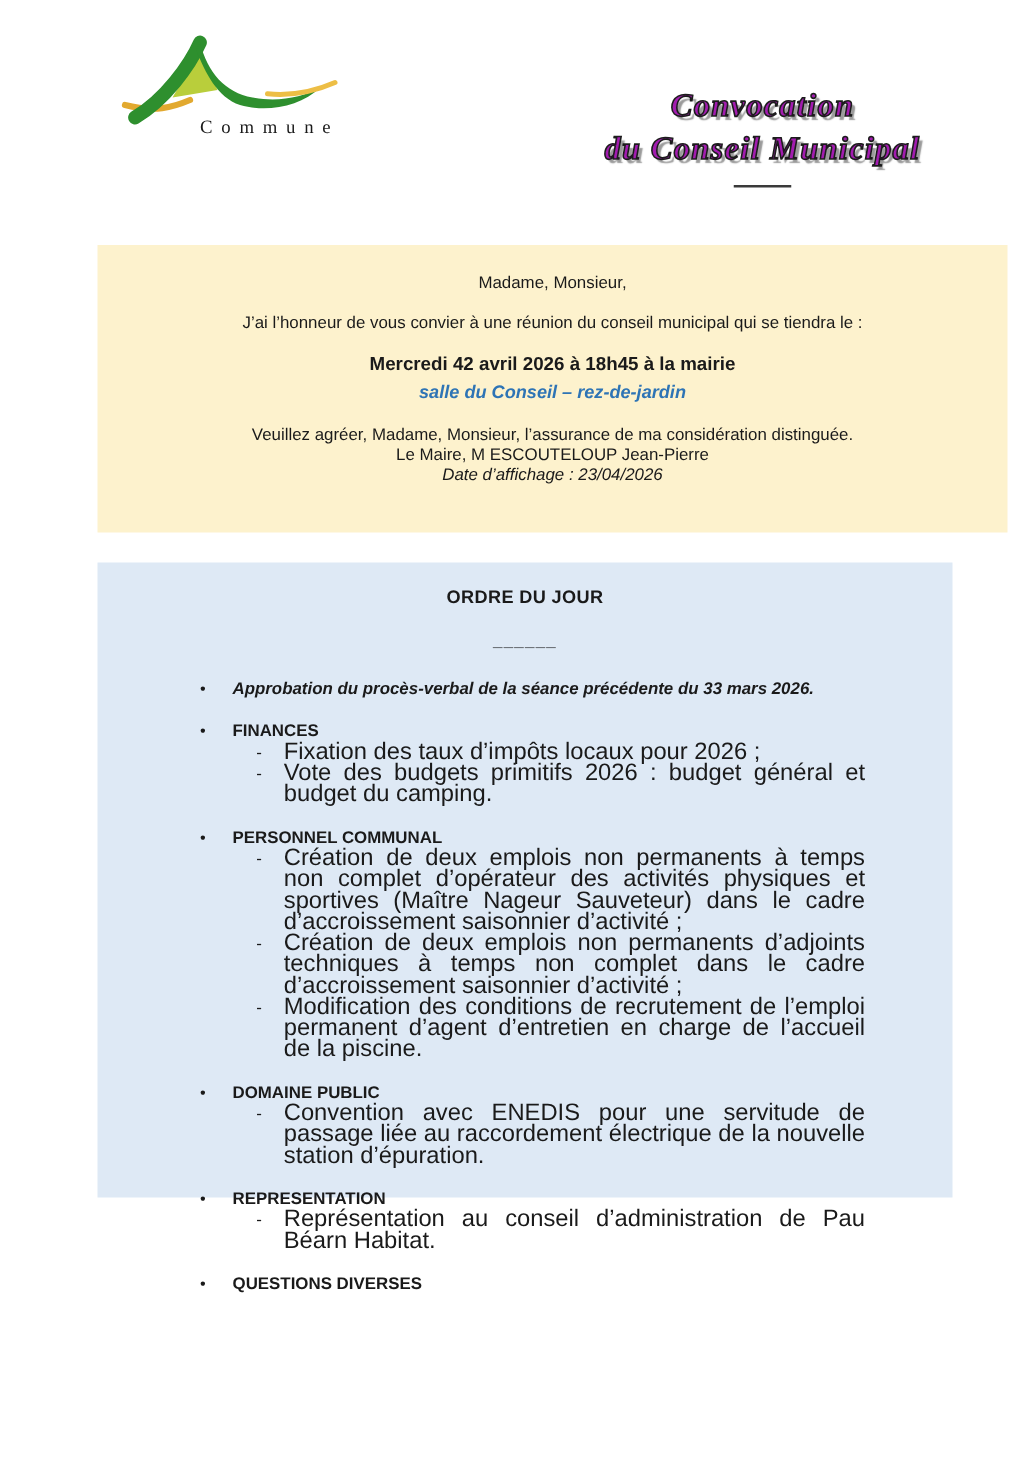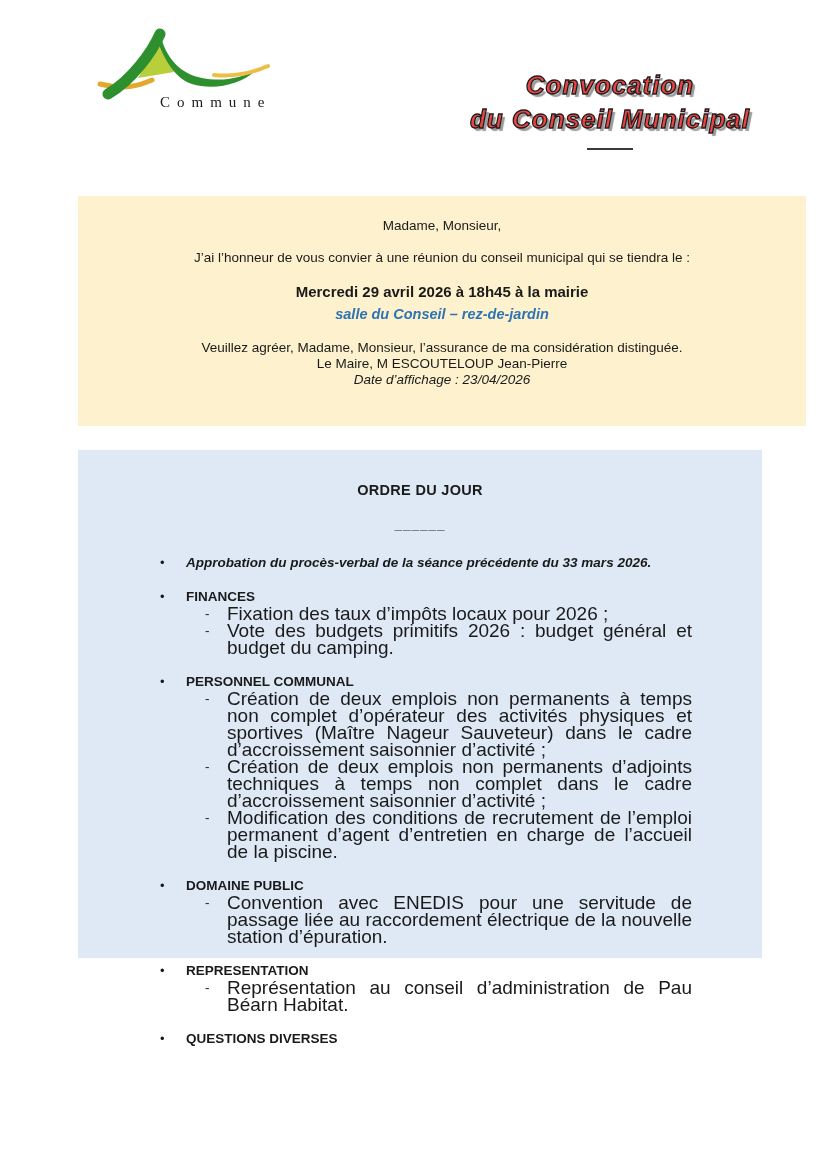--- a/index.html
+++ b/index.html
@@ -48,26 +48,26 @@
 
   
   .title-block {
     position: absolute;
     left: 440px;
     top: 68px;
     width: 340px;
     text-align: center;
   }
   .wordart {
-    font-family: Liberation Sans, sans-serif;
+    font-family: Liberation Serif, serif;
     font-weight: bold;
     font-style: italic;
     font-size: 26px;
     line-height: 34px;
-    color: #ef4444;
+    color: #a21caf;
     -webkit-text-stroke: 1.3px #1c1c1c;
     text-shadow: 3px 3px 1px #9a9a9a;
     letter-spacing: 1px;
     white-space: nowrap;
   }
   .title-rule {
     width: 46px;
     border-top: 2px solid #3a3a3a;
     margin: 12px auto 0 auto;
   }
@@ -104,21 +104,21 @@
   .invitation .display-date { font-style: italic; }
 
   
   .agenda {
     position: absolute;
     left: 78px;
     top: 450px;
     width: 684px;
     height: 508px;
     background: var(--agenda-bg);
-    padding-top: 32px;
+    padding-top: 20px;
     font-size: 13.5px;
   }
   .agenda-title {
     text-align: center;
     font-size: 14.5px;
     font-weight: bold;
     letter-spacing: 0.3px;
   }
   .agenda-divider {
     text-align: center;
@@ -173,21 +173,21 @@
 
   <div class="title-block">
     <div class="wordart">Convocation</div>
     <div class="wordart">du Conseil Municipal</div>
     <div class="title-rule"></div>
   </div>
 
   <section class="invitation">
     <p class="salutation">Madame, Monsieur,</p>
     <p class="intro">J’ai l’honneur de vous convier à une réunion du conseil municipal qui se tiendra le :</p>
-    <p class="when">Mercredi 29 avril 2026 à 18h45 à la mairie</p>
+    <p class="when">Mercredi 42 avril 2026 à 18h45 à la mairie</p>
     <p class="where">salle du Conseil – rez-de-jardin</p>
     <p class="closing">Veuillez agréer, Madame, Monsieur, l’assurance de ma considération distinguée.</p>
     <p class="signature">Le Maire, M ESCOUTELOUP Jean-Pierre</p>
     <p class="display-date">Date d’affichage : 23/04/2026</p>
   </section>
 
   <section class="agenda">
     <h2 class="agenda-title">ORDRE DU JOUR</h2>
     <div class="agenda-divider">______</div>
 

